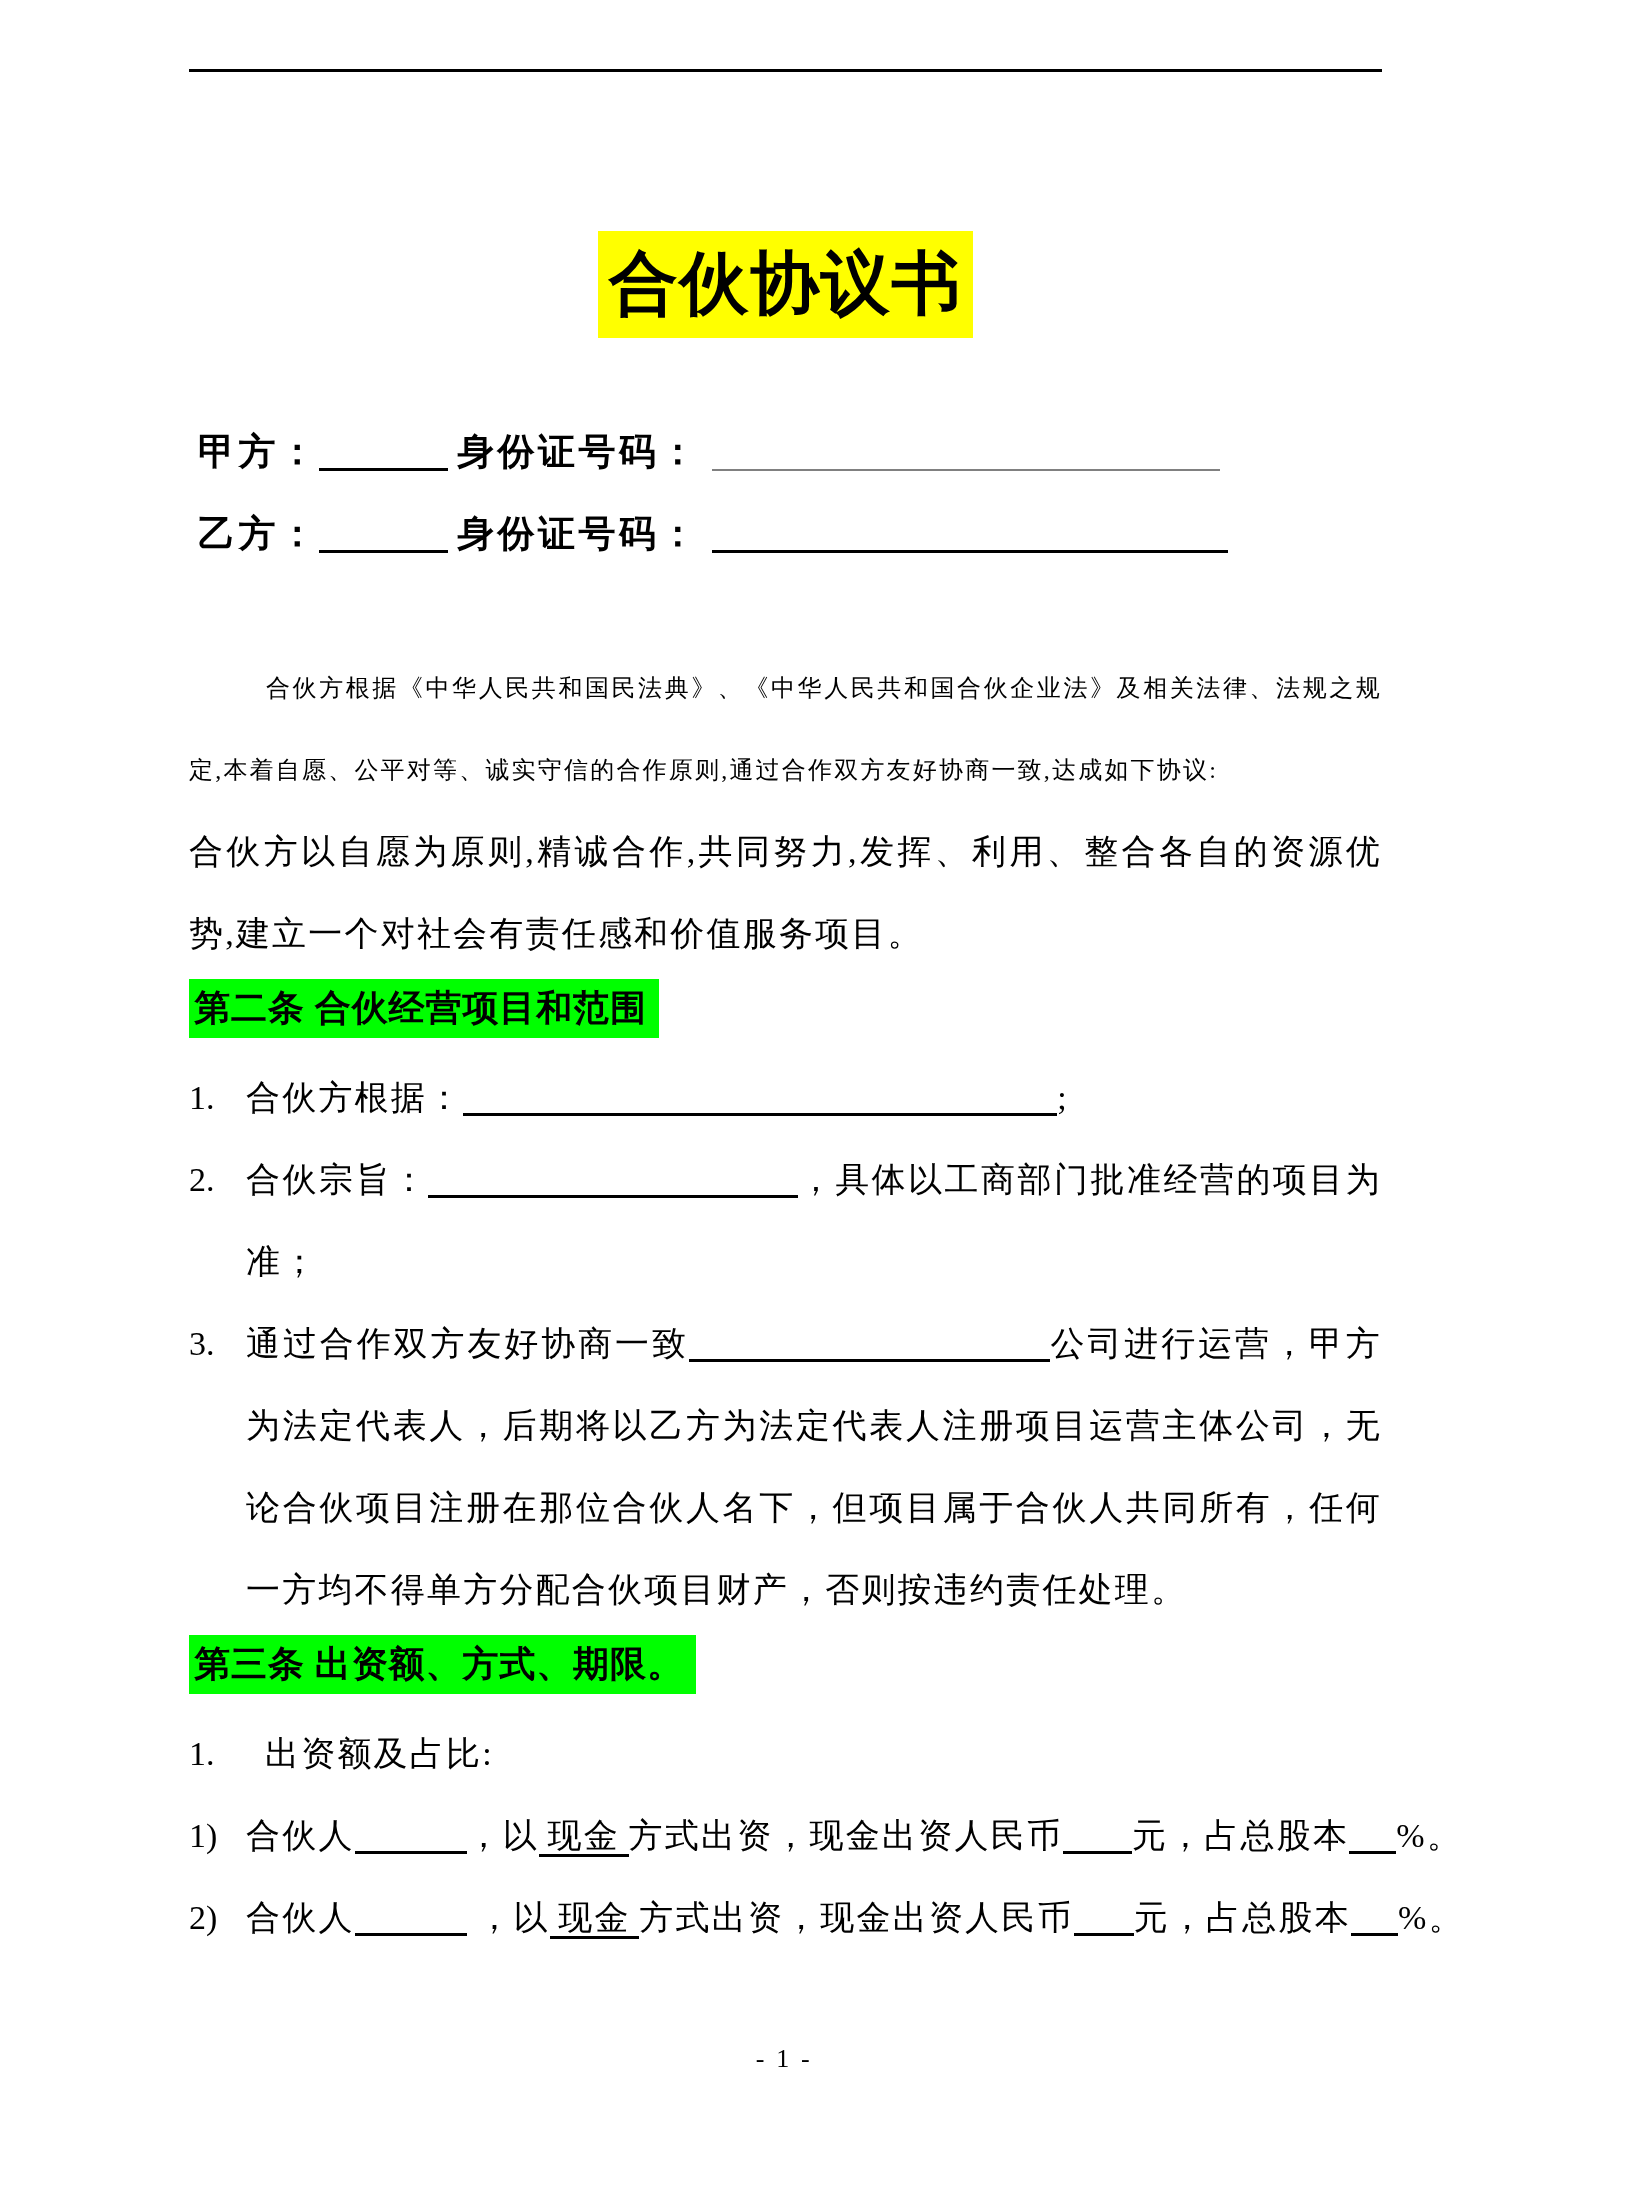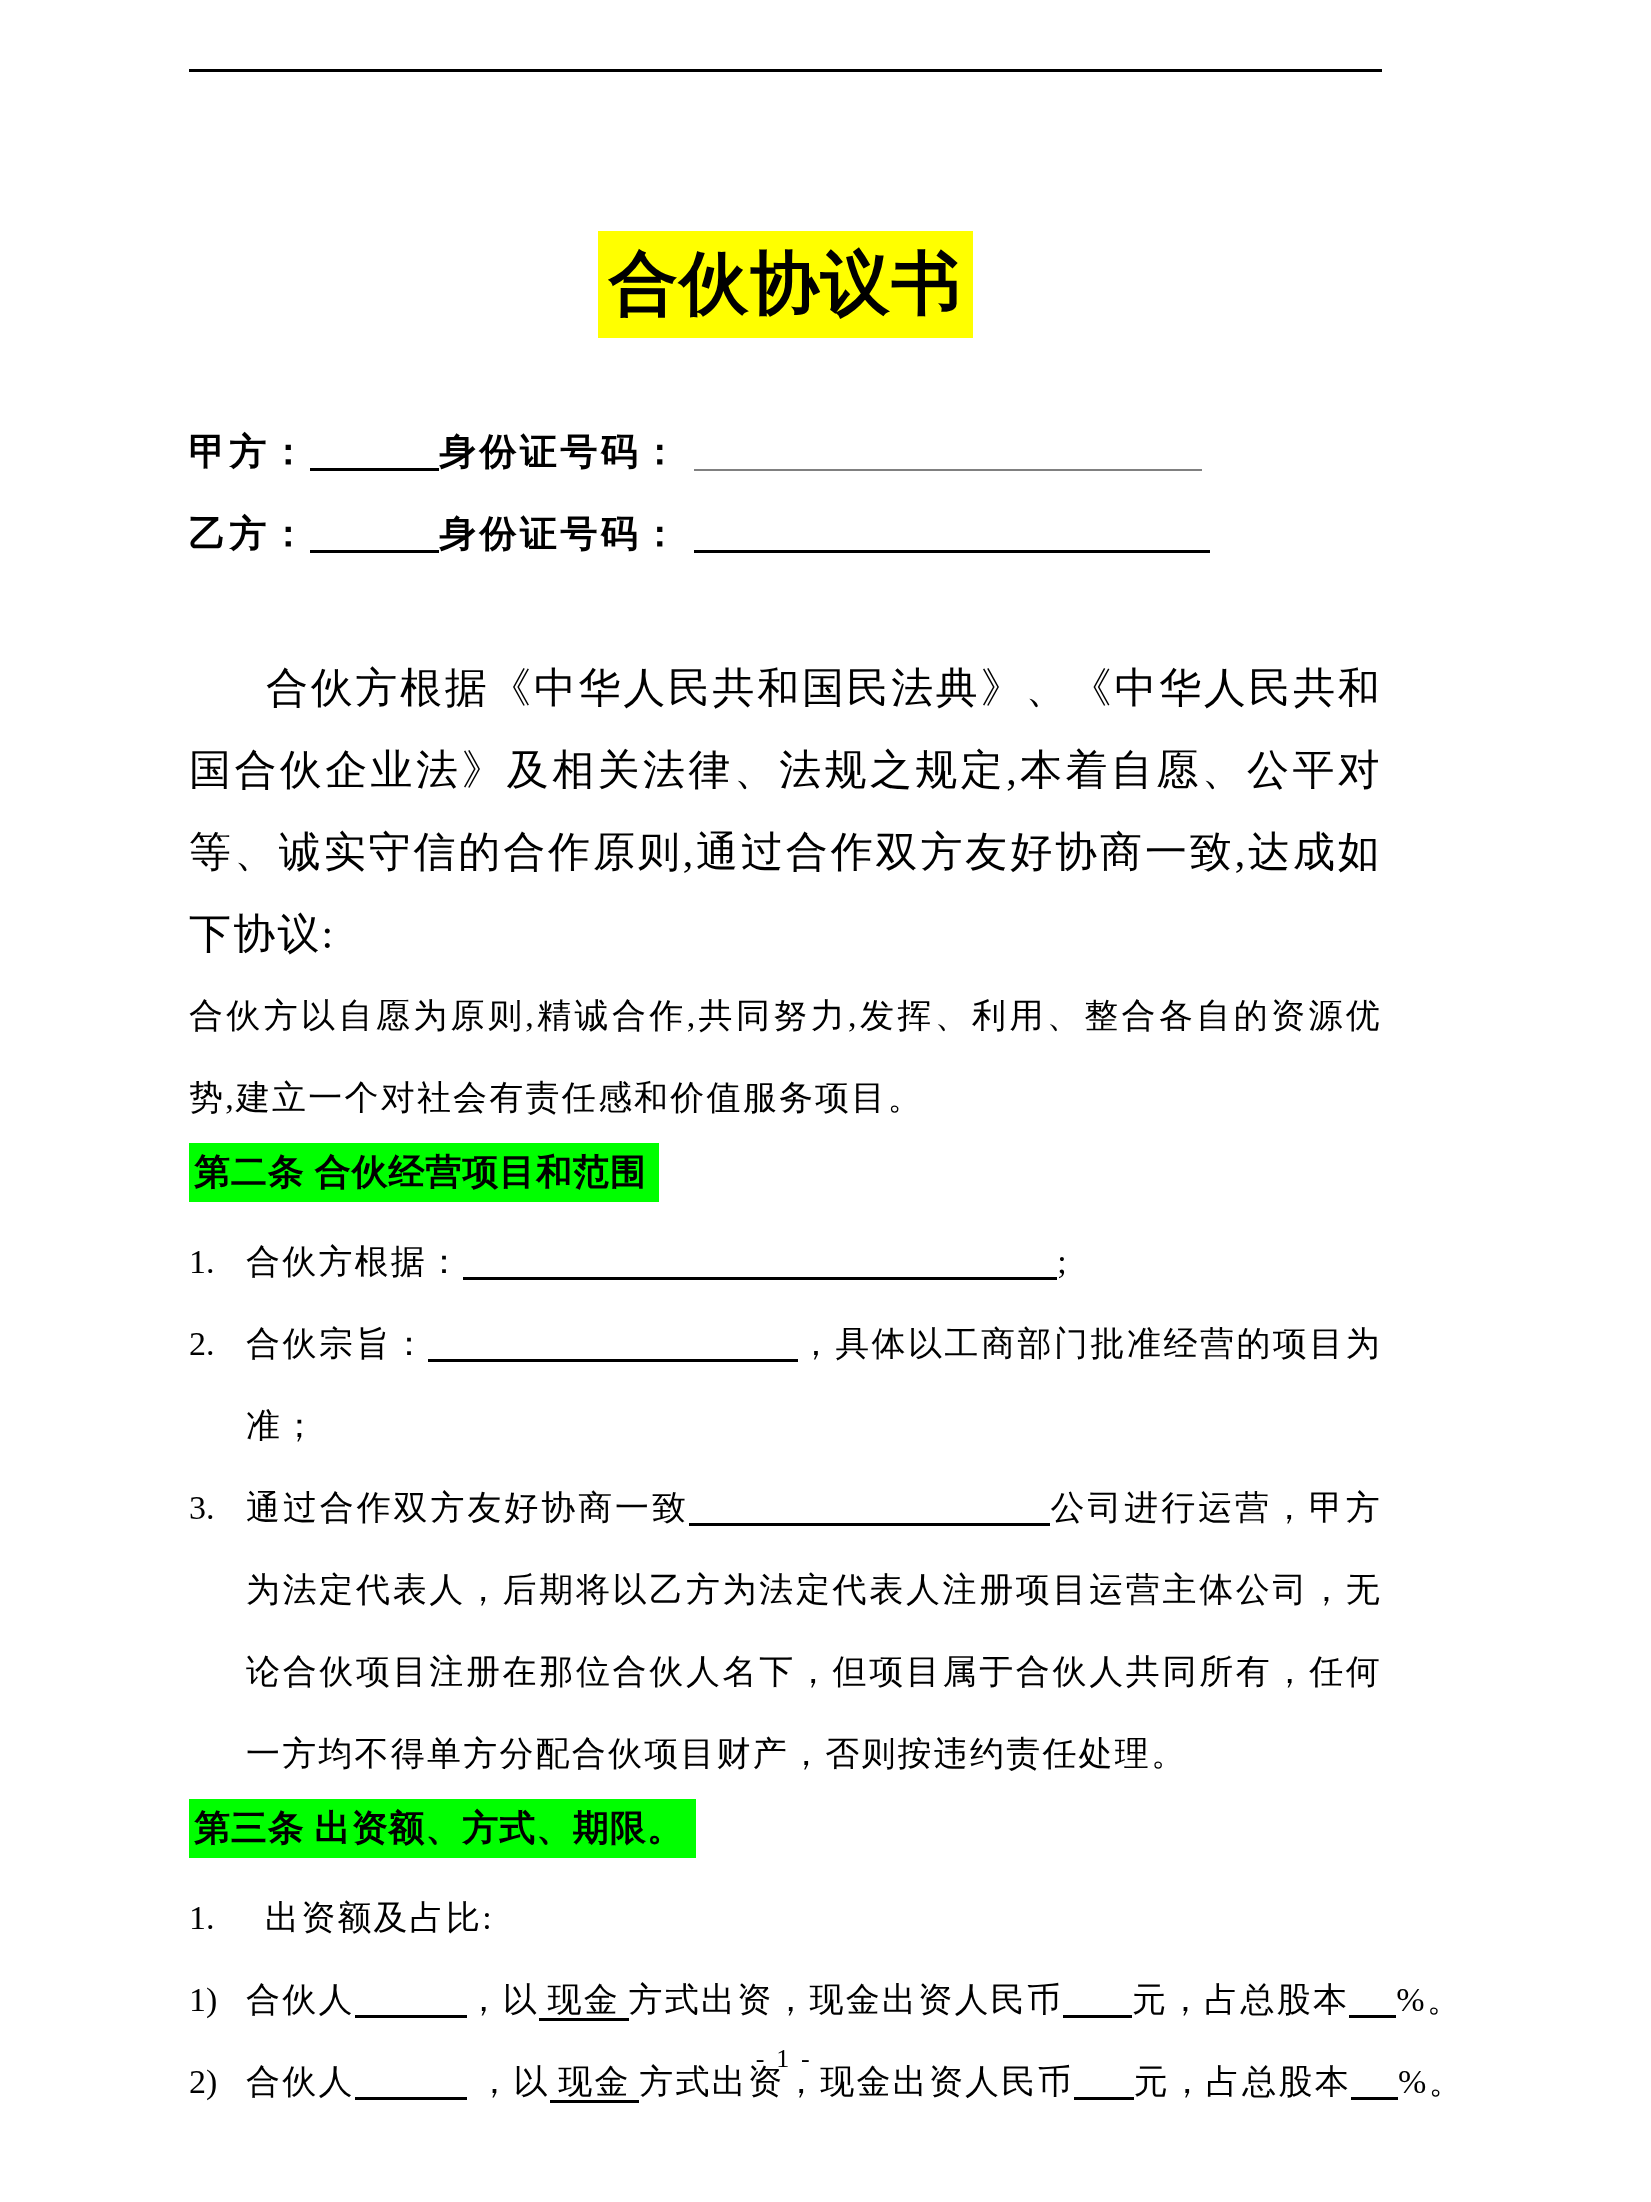--- a/index.html
+++ b/index.html
@@ -16,30 +16,30 @@
   .rule{height:0;border-top:3.4px solid #000;margin-top:69px;}
   .title-wrap{margin-top:159px;text-align:center;}
   .title{
     display:inline-block;
     background:var(--hl-yellow,#ffff00);
     font-size:69px;font-weight:bold;
     line-height:107px;padding:0 10.3px;letter-spacing:1.7px;
   }
   .parties{margin-top:73px;}
   .party-row{line-height:82px;font-size:37px;letter-spacing:3.4px;white-space:nowrap;}
-  .run.bold{font-weight:bold;}
+  .run.bold{font-weight:bold;margin-left:9px;}
   .blank{
     display:inline-block;height:8.6px;
     border-bottom:3.4px solid #000;
     vertical-align:-6.9px;
   }
   .blank.gray{border-bottom:2.6px solid var(--ul-gray,#808080);}
   .intro{
     margin:72px 0 0 0;
-    font-size:42px;line-height:82px;letter-spacing:2.2px;
+    font-size:24px;line-height:82px;letter-spacing:2.2px;
     text-align:justify;text-indent:77px;
   }
   .heading{line-height:82px;}
   .hl-green{
     background:var(--hl-green,#00ff00);
     font-weight:bold;font-size:36px;line-height:1.65;
     padding:0 12px 0 5.2px;letter-spacing:0.9px;
     display:inline-block;
   }
   .section-body{

